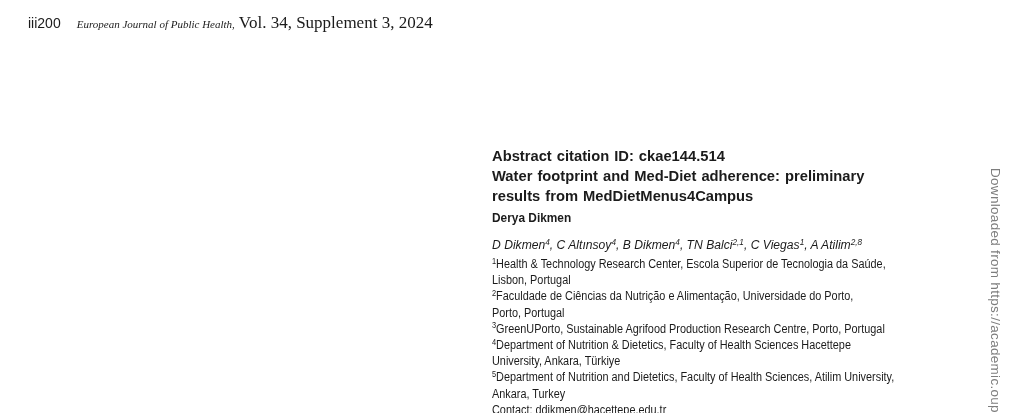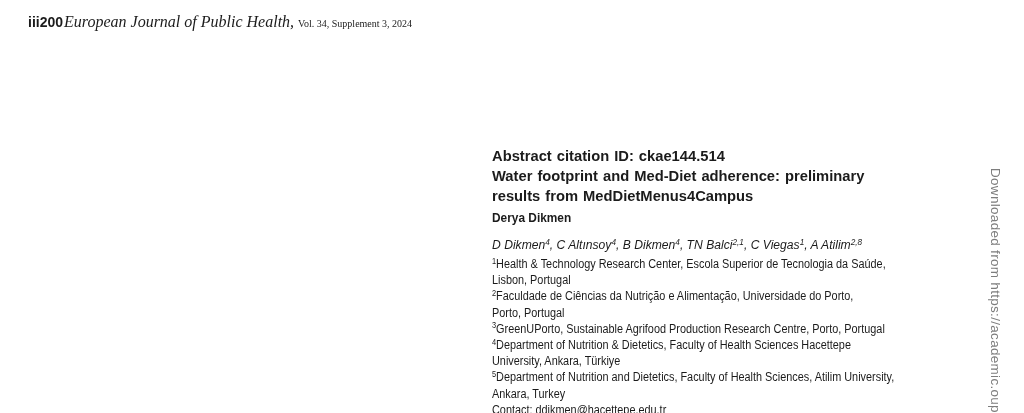--- a/index.html
+++ b/index.html
@@ -18,32 +18,32 @@
 
   
   .running-head {
     position: absolute;
     left: 28px;
     top: 13px;
     white-space: nowrap;
   }
   .page-num {
     font-family: "Liberation Sans", sans-serif;
-    font-weight: bold;
+    font-weight: normal;
     font-size: 14px;
   }
   .journal-name {
     font-family: "Liberation Serif", serif;
     font-style: italic;
-    font-size: 16px;
-    margin-left: 1px;
+    font-size: 11px;
+    margin-left: 16px;
   }
   .issue-info {
     font-family: "Liberation Serif", serif;
-    font-size: 10px;
+    font-size: 17px;
     margin-left: 4px;
   }
 
   
   .abstract-col {
     position: absolute;
     left: 492px;
     top: 146px;
     width: 532px;
   }

